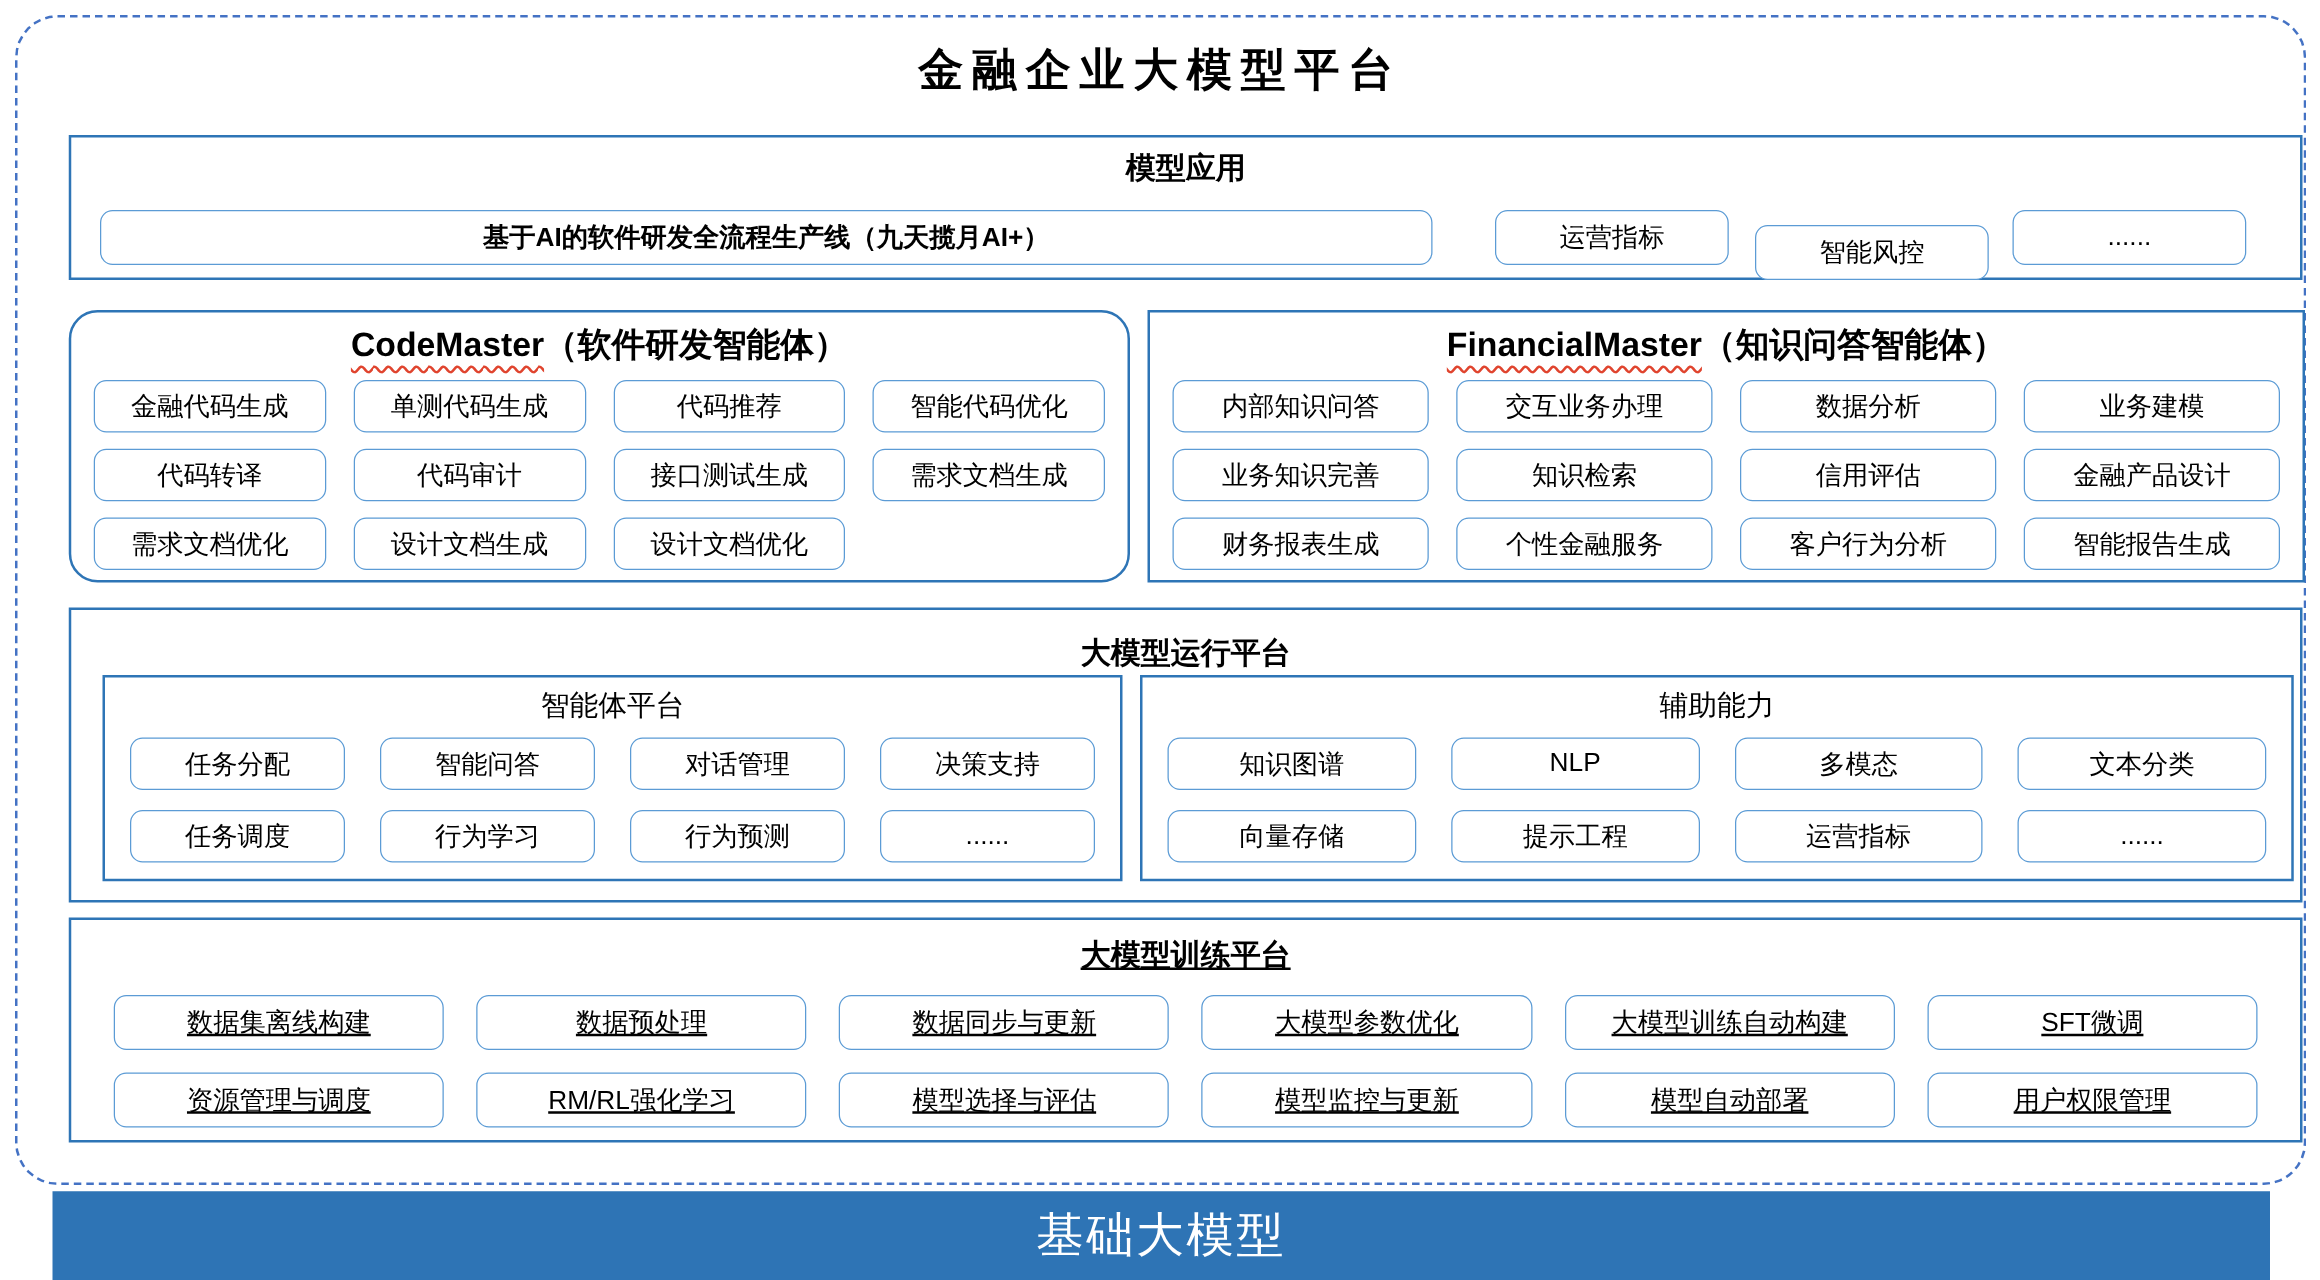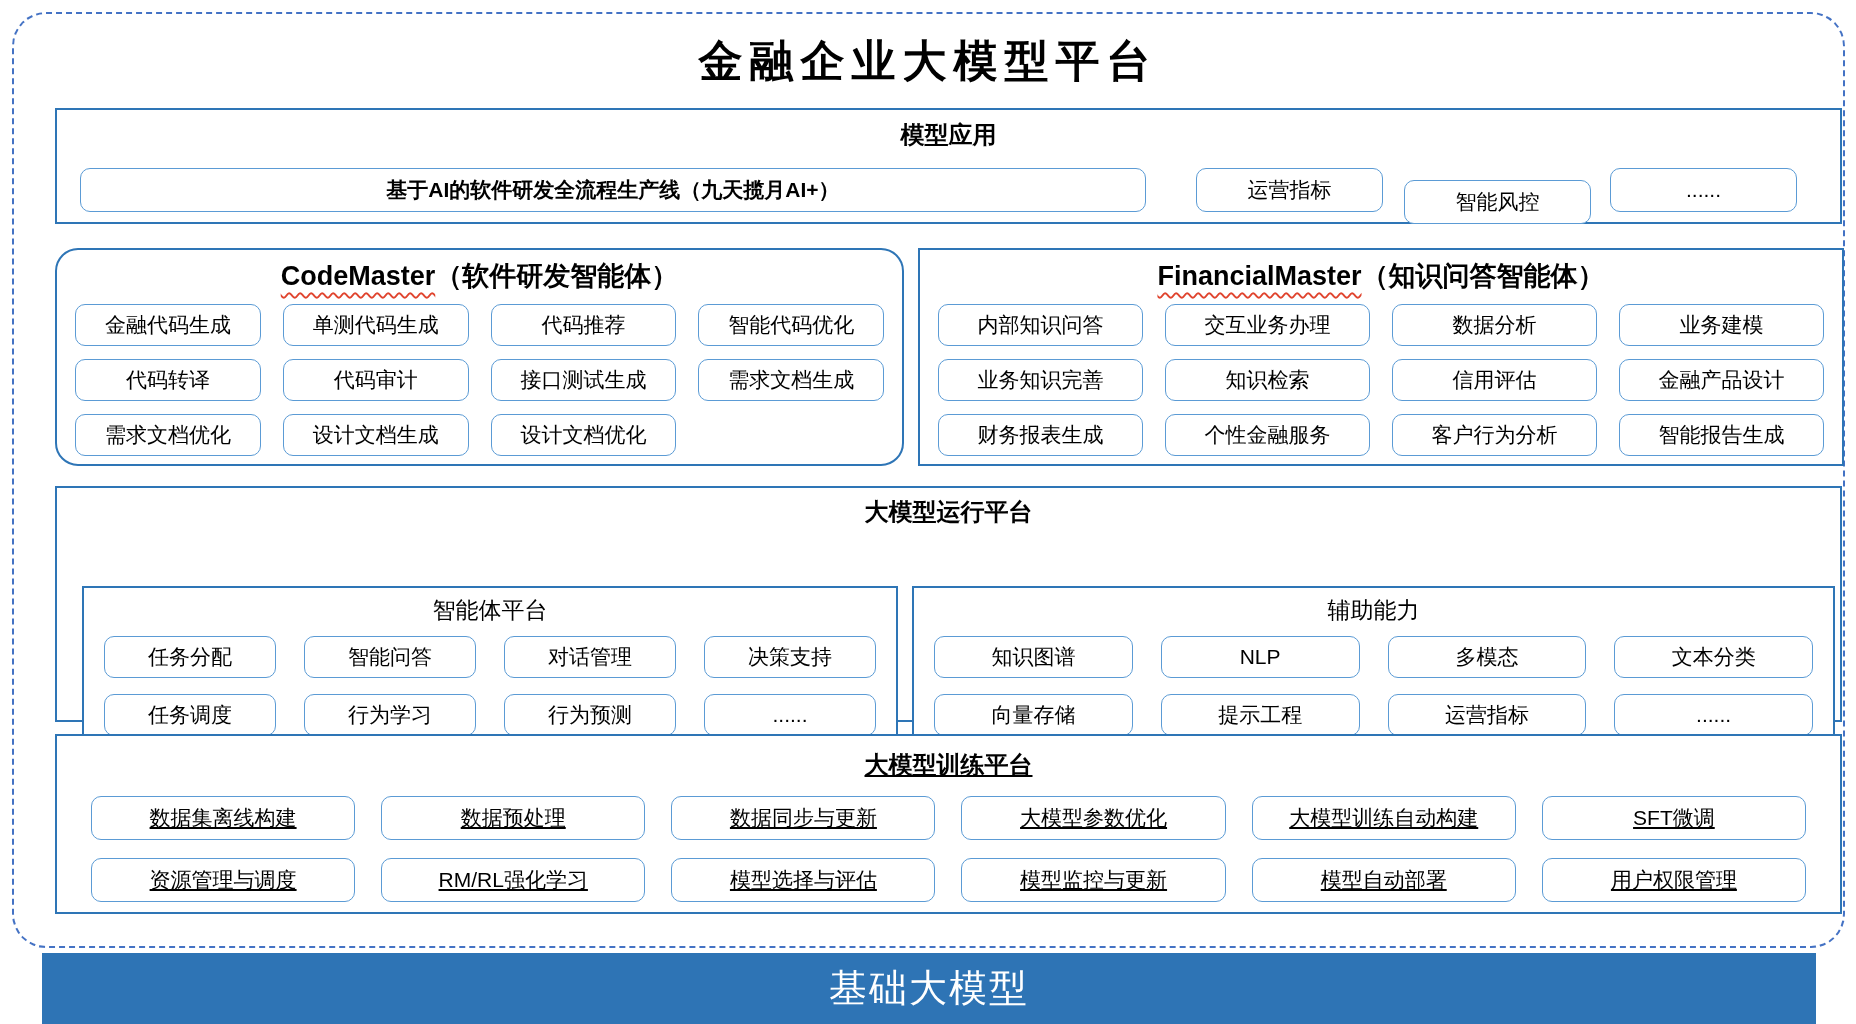--- a/index.html
+++ b/index.html
@@ -12,21 +12,21 @@
   *{box-sizing:border-box;margin:0;padding:0;}
   html,body{width:1856px;height:1024px;background:#fff;overflow:hidden;
     font-family:"Liberation Sans",sans-serif;color:#000;}
   .canvas{position:relative;width:1856px;height:1024px;background:#fff;}
 
   .outer-dashed{position:absolute;left:12px;top:12px;width:1833px;height:936px;
     border:2px dashed var(--dashed-blue,#4472C4);border-radius:34px;}
 
   .main-title{position:absolute;left:0;top:32px;width:100%;text-align:center;
     font-family:"DejaVu Serif","Liberation Serif",serif;font-weight:700;
-    font-size:44px;letter-spacing:7px;}
+    font-size:36px;letter-spacing:7px;}
 
   .box{position:absolute;background:#fff;border:2px solid var(--border-blue,#2E75B6);}
   .sec-header{text-align:center;font-weight:700;font-size:24px;line-height:30px;}
 
   .btn{display:flex;align-items:center;justify-content:center;
     border:1.5px solid var(--button-blue,#5B9BD5);border-radius:10px;
     background:#fff;font-size:21px;white-space:nowrap;}
 
   
   .sec-app{left:55px;top:108px;width:1787px;height:116px;padding-top:10px;}
@@ -42,23 +42,23 @@
   .sec-financialmaster{left:918px;width:926px;}
   .agent-title{text-align:center;font-weight:700;font-size:27px;line-height:36px;}
   .wavy{text-decoration-line:underline;text-decoration-style:wavy;
     text-decoration-color:var(--wavy-red,#E0442E);text-decoration-thickness:2px;
     text-underline-offset:7px;}
   .grid4{display:grid;grid-template-columns:repeat(4,1fr);
     column-gap:22px;row-gap:13px;margin-top:10px;}
   .grid4 .btn{height:42px;}
 
   
-  .sec-runtime{left:55px;top:486px;width:1787px;height:236px;padding-top:9px;}
+  .sec-runtime{left:55px;top:486px;width:1787px;height:236px;padding-top:20px;}
   .panel{position:absolute;top:52px;height:165px;
-    border:2px solid var(--border-blue,#2E75B6);padding:6px 20px 0 20px;background:#fff;margin-top:46px;}
+    border:2px solid var(--border-blue,#2E75B6);padding:6px 20px 0 20px;background:#fff;}
   .panel-agent{left:25px;width:816px;}
   .panel-aux{left:855px;width:923px;}
   .panel-header{text-align:center;font-size:23px;font-weight:400;line-height:32px;}
   .panel .grid4{margin-top:10px;column-gap:28px;row-gap:16px;}
 
   
   .sec-training{left:55px;top:734px;width:1787px;height:180px;padding:14px 34px 0 34px;text-decoration:underline;}
   .grid6{display:grid;grid-template-columns:repeat(6,1fr);
     column-gap:26px;row-gap:18px;margin-top:16px;}
   .grid6 .btn{height:44px;}

